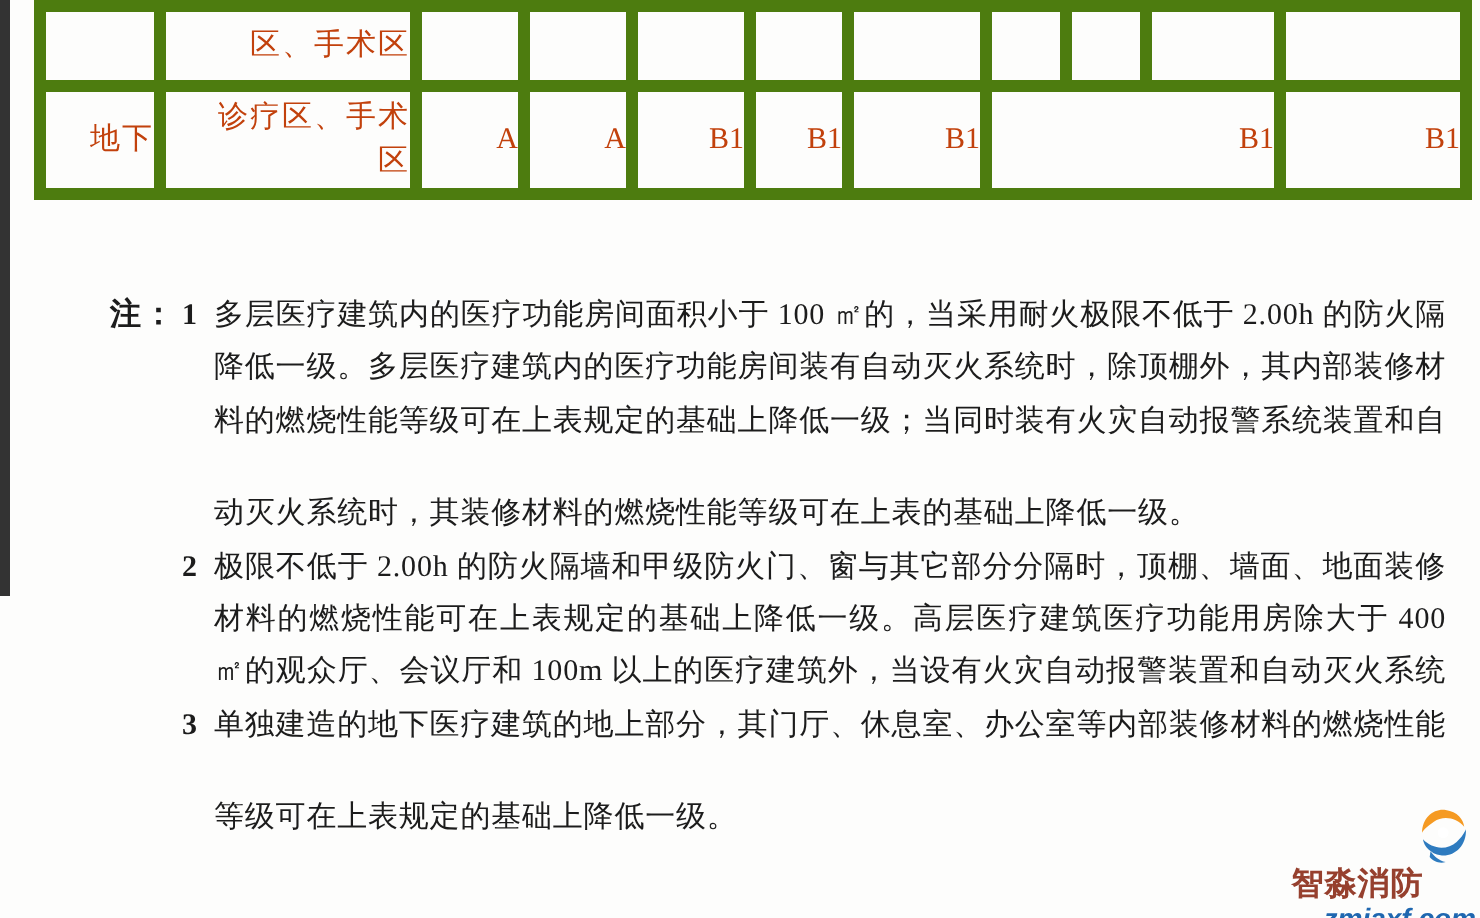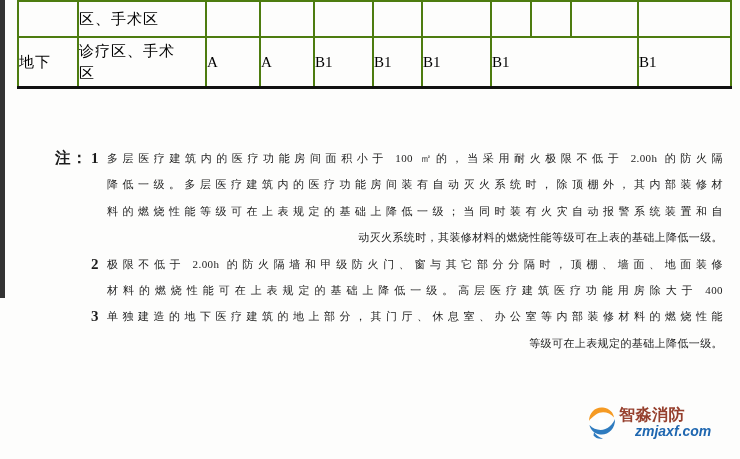--- a/index.html
+++ b/index.html
@@ -11,51 +11,51 @@
   
   .scan-strip{position:absolute;left:0;top:0;width:5px;height:298px;background:#333;}
 
   
   table.grid{
     position:absolute;left:17px;top:0;width:713px;
     border-collapse:collapse;table-layout:fixed;
     border:2px solid #111;border-top:none;border-bottom:3px solid #111;
   }
   table.grid td{
-    border:2px solid #4d7c0f;text-align:left;vertical-align:middle;
-    font-size:15px;padding:0;overflow:hidden;color:#000000;
+    border:6px solid #4d7c0f;text-align:right;vertical-align:middle;
+    font-size:15px;padding:0;overflow:hidden;color:#c2410c;
   }
   tr.r0 td{height:34px;}
   tr.r1 td{height:52px;}
   tr.r2 td{height:48px;}
   .cjk{font-size:15.5px;letter-spacing:1px;line-height:22px;}
   .lt{font-size:15px;font-family:"Liberation Serif","DejaVu Serif",serif;}
 
   
   .notes{position:absolute;left:107px;top:145px;width:616px;}
   .notes-label{
     position:absolute;left:55px;top:145px;font-size:15.5px;line-height:26.4px;
     font-weight:bold;letter-spacing:1px;
   }
   .note-item{position:relative;}
   .note-num{
     position:absolute;left:-16px;top:0;width:14px;font-weight:bold;
     font-size:15px;line-height:26.4px;text-align:left;
   }
   .nline{
-    height:26.4px;line-height:26.4px;font-size:11px;letter-spacing:.4px;
+    height:26.4px;line-height:26.4px;font-size:15px;letter-spacing:.4px;
     white-space:normal;
   }
   .jl{text-align:justify;text-align-last:justify;}
-  .ll{text-align:right;}
+  .ll{text-align:left;margin-top:20px;}
 
   
   .watermark{
-    position:absolute;left:586px;top:400px;width:120px;height:44px;
-    display:flex;align-items:center;background:rgba(253,253,252,.55);
+    position:absolute;left:618px;top:400px;width:120px;height:44px;
+    display:flex;align-items:flex-end;background:rgba(253,253,252,.55);flex-direction:column;
   }
   .wm-logo{width:32px;height:38px;flex:0 0 32px;margin-top:2px;}
   .wm-text{display:flex;flex-direction:column;margin-left:1px;}
   .wm-brand{font-size:16px;font-weight:bold;letter-spacing:.5px;line-height:18px;
     font-family:"Liberation Sans","DejaVu Sans",sans-serif;}
   .wm-url{font-size:14px;font-weight:bold;line-height:14px;font-style:italic;
     font-family:Liberation Sans, sans-serif;margin-left:16px;}
 </style>
 </head>
 <body>
@@ -116,20 +116,21 @@
       <span class="note-num">1</span>
       <div class="nline jl">多层医疗建筑内的医疗功能房间面积小于 100 ㎡的，当采用耐火极限不低于 2.00h 的防火隔</div>
       <div class="nline jl">降低一级。多层医疗建筑内的医疗功能房间装有自动灭火系统时，除顶棚外，其内部装修材</div>
       <div class="nline jl">料的燃烧性能等级可在上表规定的基础上降低一级；当同时装有火灾自动报警系统装置和自</div>
       <div class="nline ll">动灭火系统时，其装修材料的燃烧性能等级可在上表的基础上降低一级。</div>
     </div>
     <div class="note-item">
       <span class="note-num">2</span>
       <div class="nline jl">极限不低于 2.00h 的防火隔墙和甲级防火门、窗与其它部分分隔时，顶棚、墙面、地面装修</div>
       <div class="nline jl">材料的燃烧性能可在上表规定的基础上降低一级。高层医疗建筑医疗功能用房除大于 400</div>
+      <div class="nline jl">㎡的观众厅、会议厅和 100m 以上的医疗建筑外，当设有火灾自动报警装置和自动灭火系统</div>
     </div>
     <div class="note-item">
       <span class="note-num">3</span>
       <div class="nline jl">单独建造的地下医疗建筑的地上部分，其门厅、休息室、办公室等内部装修材料的燃烧性能</div>
       <div class="nline ll">等级可在上表规定的基础上降低一级。</div>
     </div>
   </div>
 
   <div class="watermark">
     <svg class="wm-logo" viewBox="0 0 32 38" xmlns="http://www.w3.org/2000/svg">

